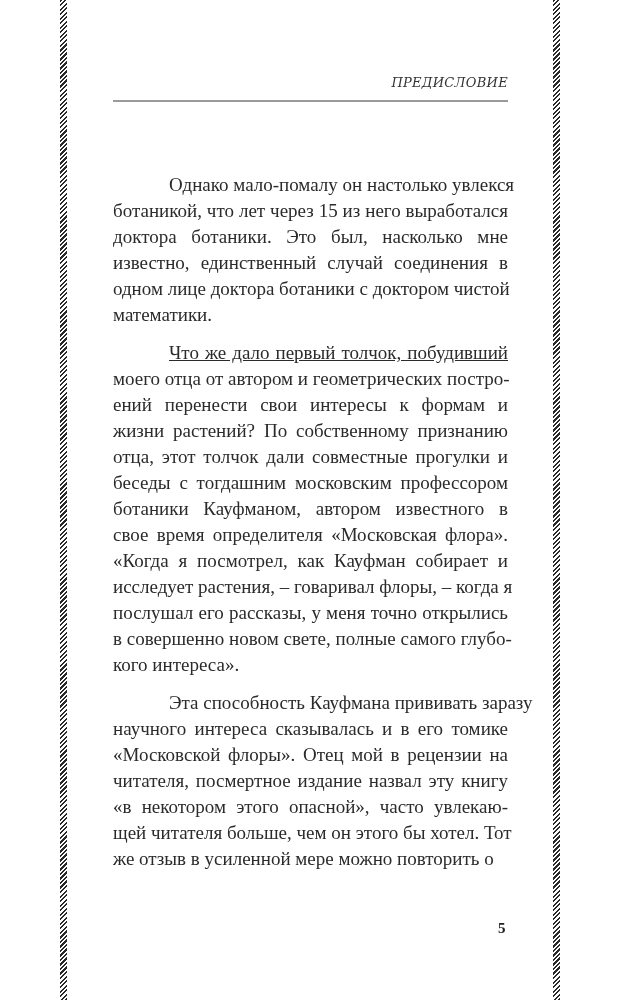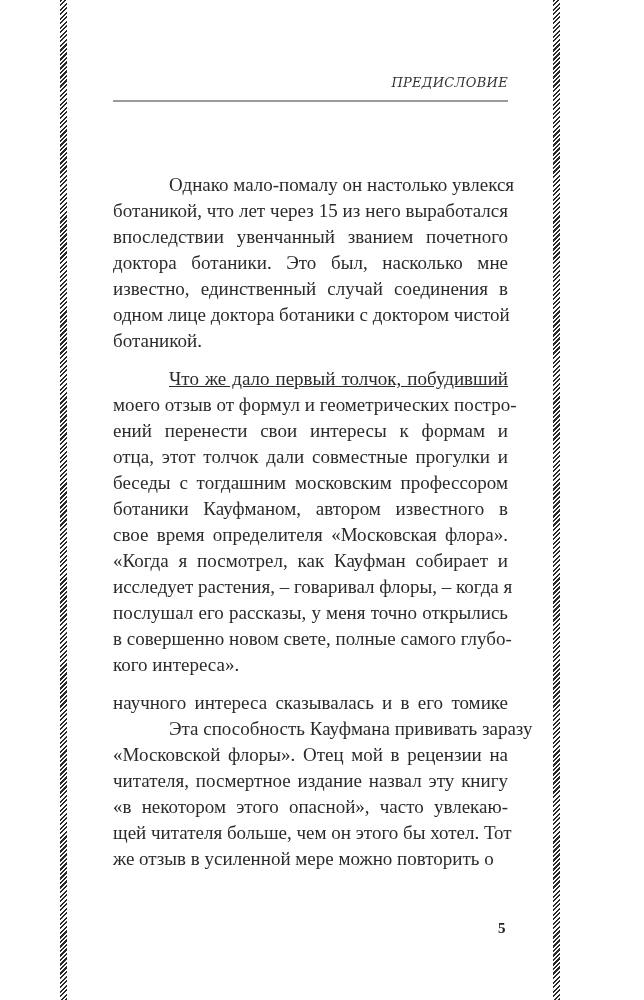--- a/index.html
+++ b/index.html
@@ -38,43 +38,43 @@
 <div class="hatch left"></div>
 <div class="hatch right"></div>
 
 <div class="running-head">ПРЕДИСЛОВИЕ</div>
 <div class="head-rule"></div>
 
 <div class="body-text">
   <div class="para" id="p0">
       <span class="line first" style="padding-left: 28px;">Однако мало-помалу он настолько увлекся</span>
       <span class="line">ботаникой, что лет через 15 из него выработался</span>
-      <span class="line">впоследствии увенчанный званием почетного</span>
       <span class="line">доктора ботаники. Это был, насколько мне</span>
       <span class="line">известно, единственный случай соединения в</span>
       <span class="line">одном лице доктора ботаники с доктором чистой</span>
-      <span class="line last">ботаникой.</span>
+      <span class="line last">математики.</span>
     </div>
   <div class="para" id="p1">
       <span class="line first" style="padding-left: 28px; text-decoration: underline;">Что же дало первый толчок, побудивший</span>
-      <span class="line">моего отзыв от формул и геометрических постро-</span>
+      <span class="line">моего отца от автором и геометрических постро-</span>
       <span class="line">ений перенести свои интересы к формам и</span>
+      <span class="line">жизни растений? По собственному признанию</span>
       <span class="line">отца, этот толчок дали совместные прогулки и</span>
       <span class="line">беседы с тогдашним московским профессором</span>
       <span class="line">ботаники Кауфманом, автором известного в</span>
       <span class="line">свое время определителя «Московская флора».</span>
       <span class="line">«Когда я посмотрел, как Кауфман собирает и</span>
       <span class="line">исследует растения, – говаривал флоры, – когда я</span>
       <span class="line">послушал его рассказы, у меня точно открылись</span>
       <span class="line">в совершенно новом свете, полные самого глубо-</span>
       <span class="line last">кого интереса».</span>
     </div>
   <div class="para" id="p2">
+      <span class="line first" style="padding-left: 28px;">Эта способность Кауфмана прививать заразу</span>
       <span class="line">научного интереса сказывалась и в его томике</span>
-      <span class="line first" style="padding-left: 28px;">Эта способность Кауфмана прививать заразу</span>
       <span class="line">«Московской флоры». Отец мой в рецензии на</span>
       <span class="line">читателя, посмертное издание назвал эту книгу</span>
       <span class="line">«в некотором этого опасной», часто увлекаю-</span>
       <span class="line">щей читателя больше, чем он этого бы хотел. Тот</span>
       <span class="line last">же отзыв в усиленной мере можно повторить о</span>
     </div>
 </div>
 
 <div class="page-number">5</div>
 

